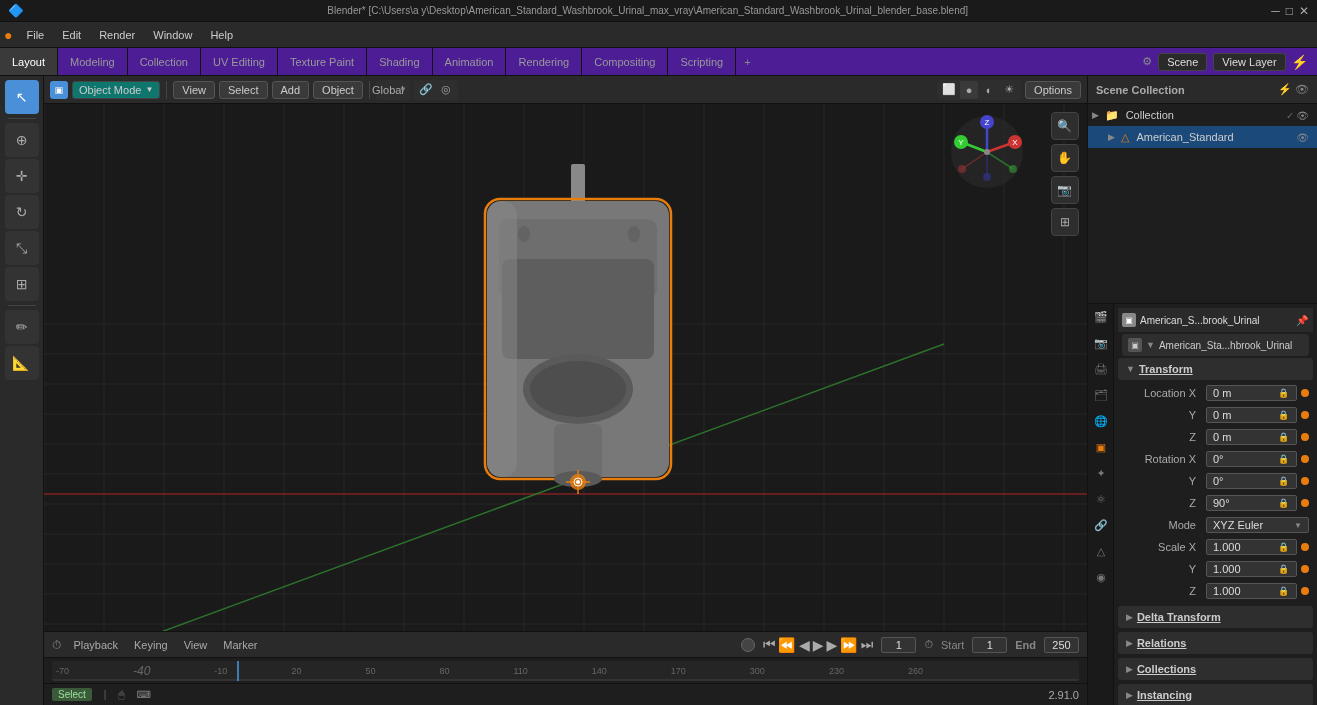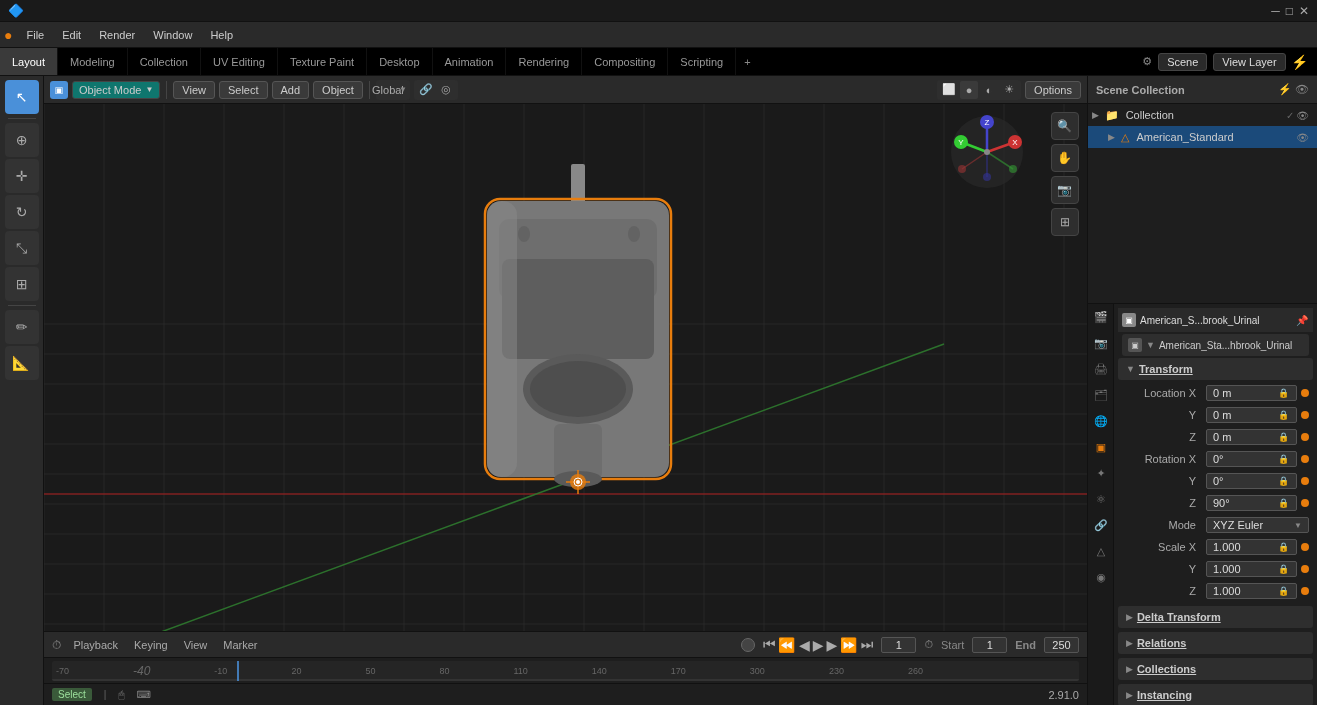--- a/index.html
+++ b/index.html
@@ -6,21 +6,21 @@
     body { width: 1317px; height: 705px; overflow: hidden; background: #1a1a1a; font-family: 'Segoe UI', Arial, sans-serif; font-size: 11px; color: #ccc; }
 
     
     #titlebar { height: 22px; background: #1a1a1a; display: flex; align-items: center; justify-content: space-between; border-bottom: 1px solid #111; padding: 0 8px; }
 
     
     #menubar { height: 26px; background: #2a2a2a; display: flex; align-items: center; padding: 0 4px; gap: 2px; border-bottom: 1px solid #111; }
     .menu-item { padding: 2px 8px; color: #ccc; cursor: pointer; font-size: 11px; border-radius: 3px; }
 
     
-    #workspacebar { height: 28px; background: #000000; display: flex; align-items: center; padding: 0; border-bottom: 1px solid #111; }
+    #workspacebar { height: 28px; background: #4c1d95; display: flex; align-items: center; padding: 0; border-bottom: 1px solid #111; }
     .ws-tab { padding: 4px 12px; color: #999; cursor: pointer; font-size: 11px; height: 100%; display: flex; align-items: center; border-right: 1px solid #111; }
     .ws-tab.active { background: #3a3a3a; color: #fff; }
     .ws-tab-add { padding: 4px 8px; color: #888; cursor: pointer; }
     .ws-right { margin-left: auto; display: flex; align-items: center; gap: 6px; padding: 0 8px; }
     .ws-scene { background: #2a2a2a; border: 1px solid #444; padding: 2px 8px; border-radius: 3px; font-size: 11px; color: #ddd; }
     .ws-viewlayer { background: #2a2a2a; border: 1px solid #444; padding: 2px 8px; border-radius: 3px; font-size: 11px; color: #ddd; }
 
     
     #main { display: flex; height: calc(705px - 22px - 26px - 28px); }
 
@@ -112,20 +112,21 @@
     
     .prop-icons-sidebar { display: flex; flex-direction: column; width: 26px; background: #1a1a1a; border-right: 1px solid #111; }
     .pis-btn { width: 26px; height: 26px; display: flex; align-items: center; justify-content: center; cursor: pointer; color: #777; font-size: 11px; }
     .pis-btn.active { color: #e87d0d; }
   </style>
 </head>
 <body>
 
 <div id="titlebar">
   <span style="color:#e87d0d;font-weight:bold;font-size:13px;">🔷</span>
+  <span style="font-size:10px;color:#999;flex:1;text-align:center;overflow:hidden;text-overflow:ellipsis;white-space:nowrap;">Blender* [C:\Users\a y\Desktop\American_Standard_Washbrook_Urinal_max_vray\American_Standard_Washbrook_Urinal_blender_base.blend]</span>
   <div style="display:flex;gap:6px;">
     <span style="color:#aaa;cursor:pointer;font-size:12px;">─</span>
     <span style="color:#aaa;cursor:pointer;font-size:12px;">□</span>
     <span style="color:#aaa;cursor:pointer;font-size:12px;">✕</span>
   </div>
 </div>
 
 <div id="menubar">
   <span style="color:#e87d0d;font-size:14px;margin-right:4px;">●</span>
   <span class="menu-item">File</span>
@@ -134,21 +135,21 @@
   <span class="menu-item">Window</span>
   <span class="menu-item">Help</span>
 </div>
 
 <div id="workspacebar">
   <div class="ws-tab active">Layout</div>
   <div class="ws-tab">Modeling</div>
   <div class="ws-tab">Collection</div>
   <div class="ws-tab">UV Editing</div>
   <div class="ws-tab">Texture Paint</div>
-  <div class="ws-tab">Desktop</div>
+  <div class="ws-tab">Shading</div>
   <div class="ws-tab">Animation</div>
   <div class="ws-tab">Rendering</div>
   <div class="ws-tab">Compositing</div>
   <div class="ws-tab">Scripting</div>
   <span class="ws-tab-add">+</span>
   <div class="ws-right">
     <span style="color:#888;font-size:11px;">⚙</span>
     <span class="ws-scene">Scene</span>
     <span class="ws-viewlayer">View Layer</span>
     <span style="color:#888;font-size:14px;cursor:pointer;">⚡</span>

